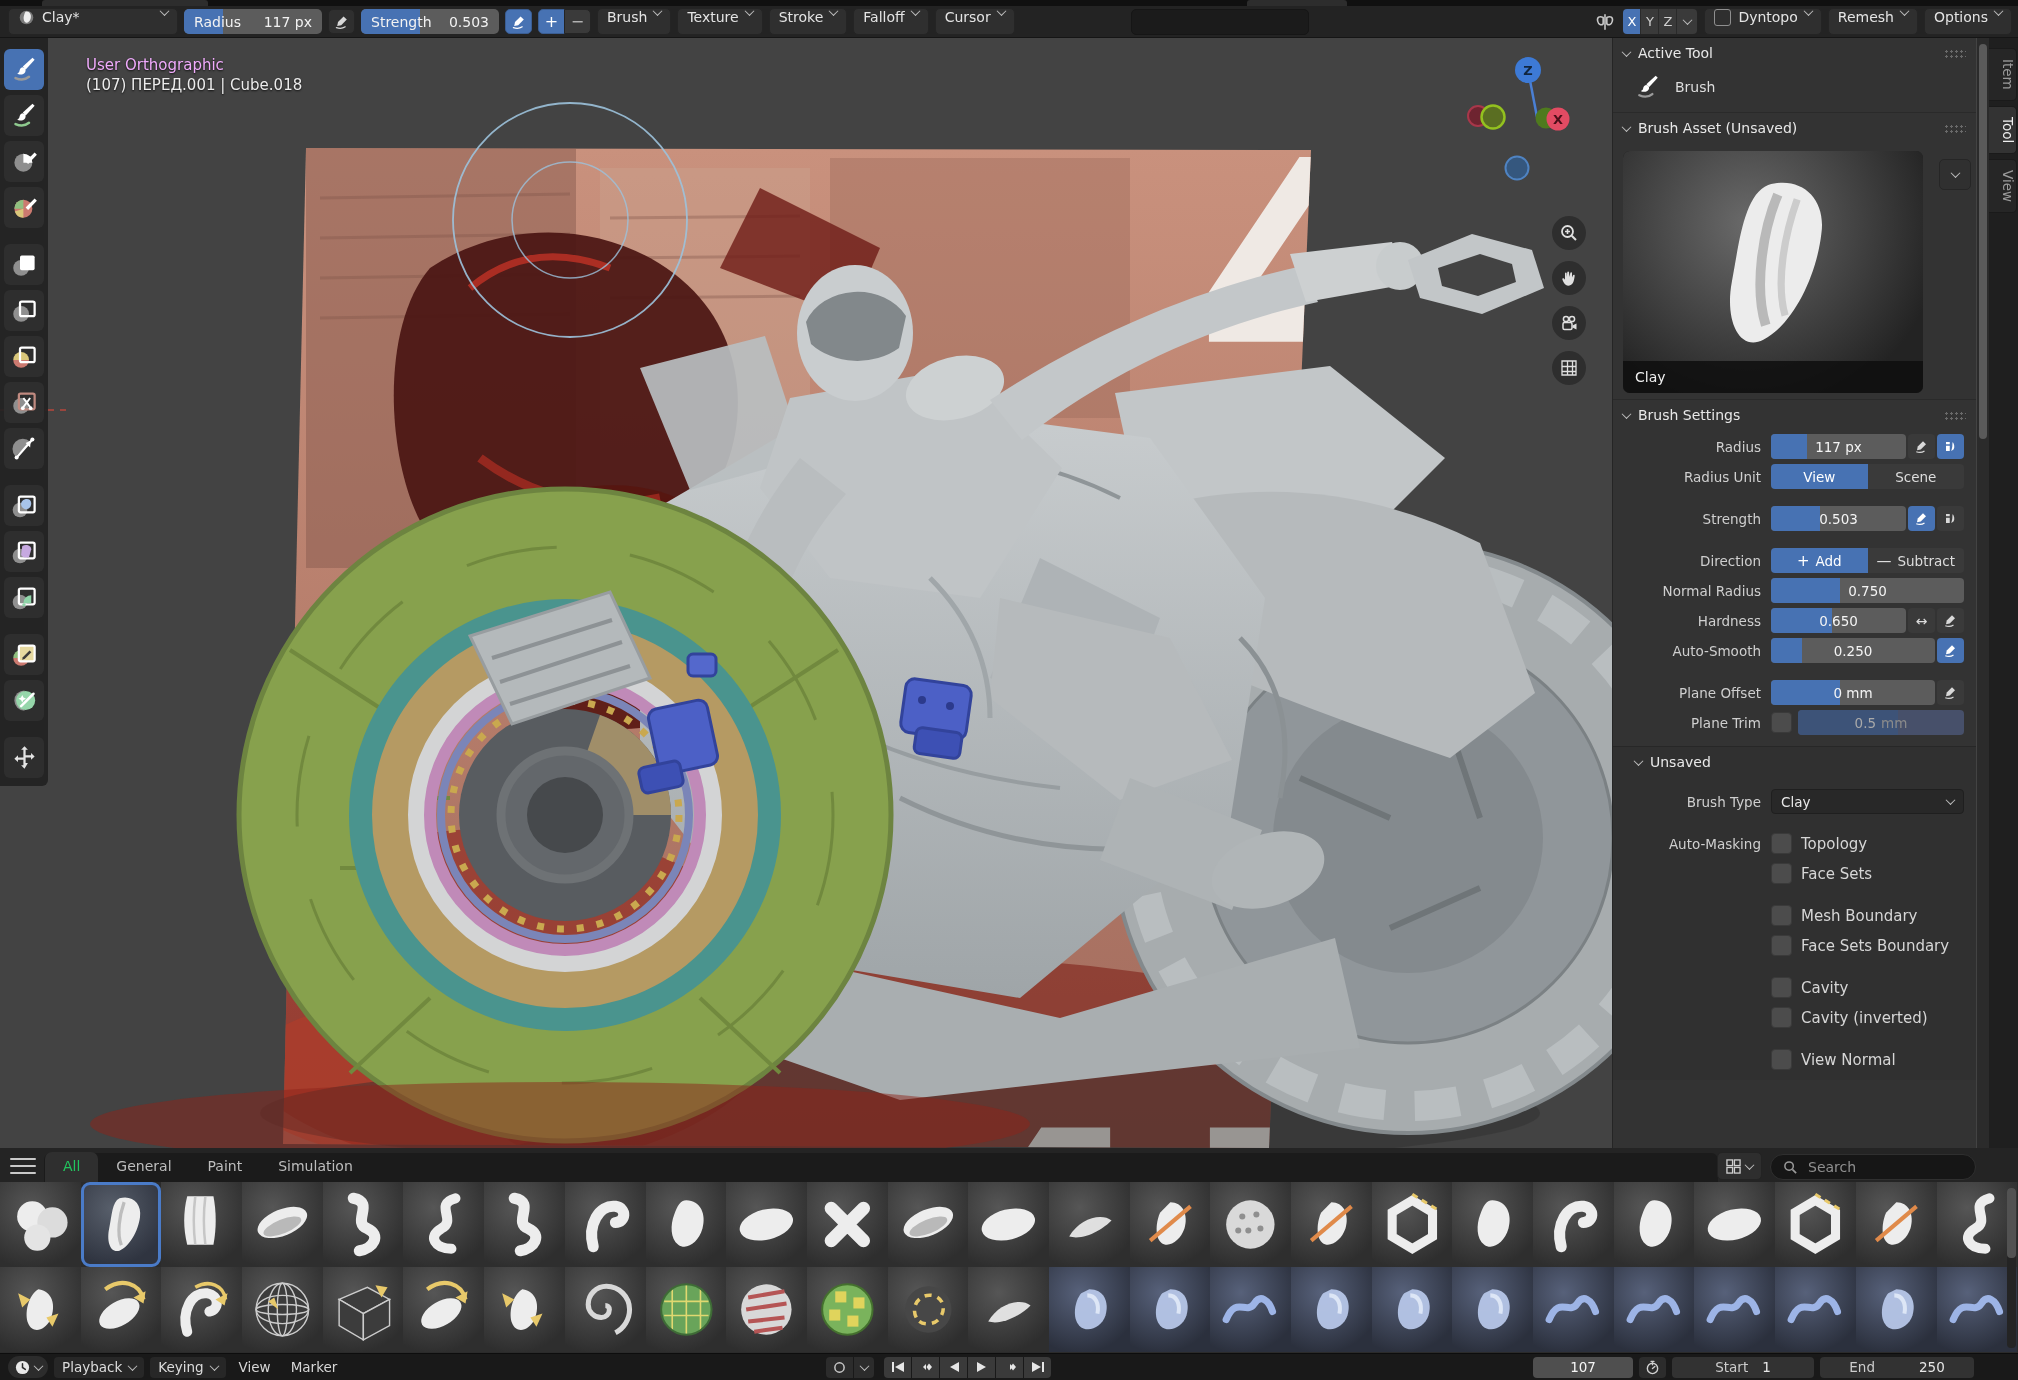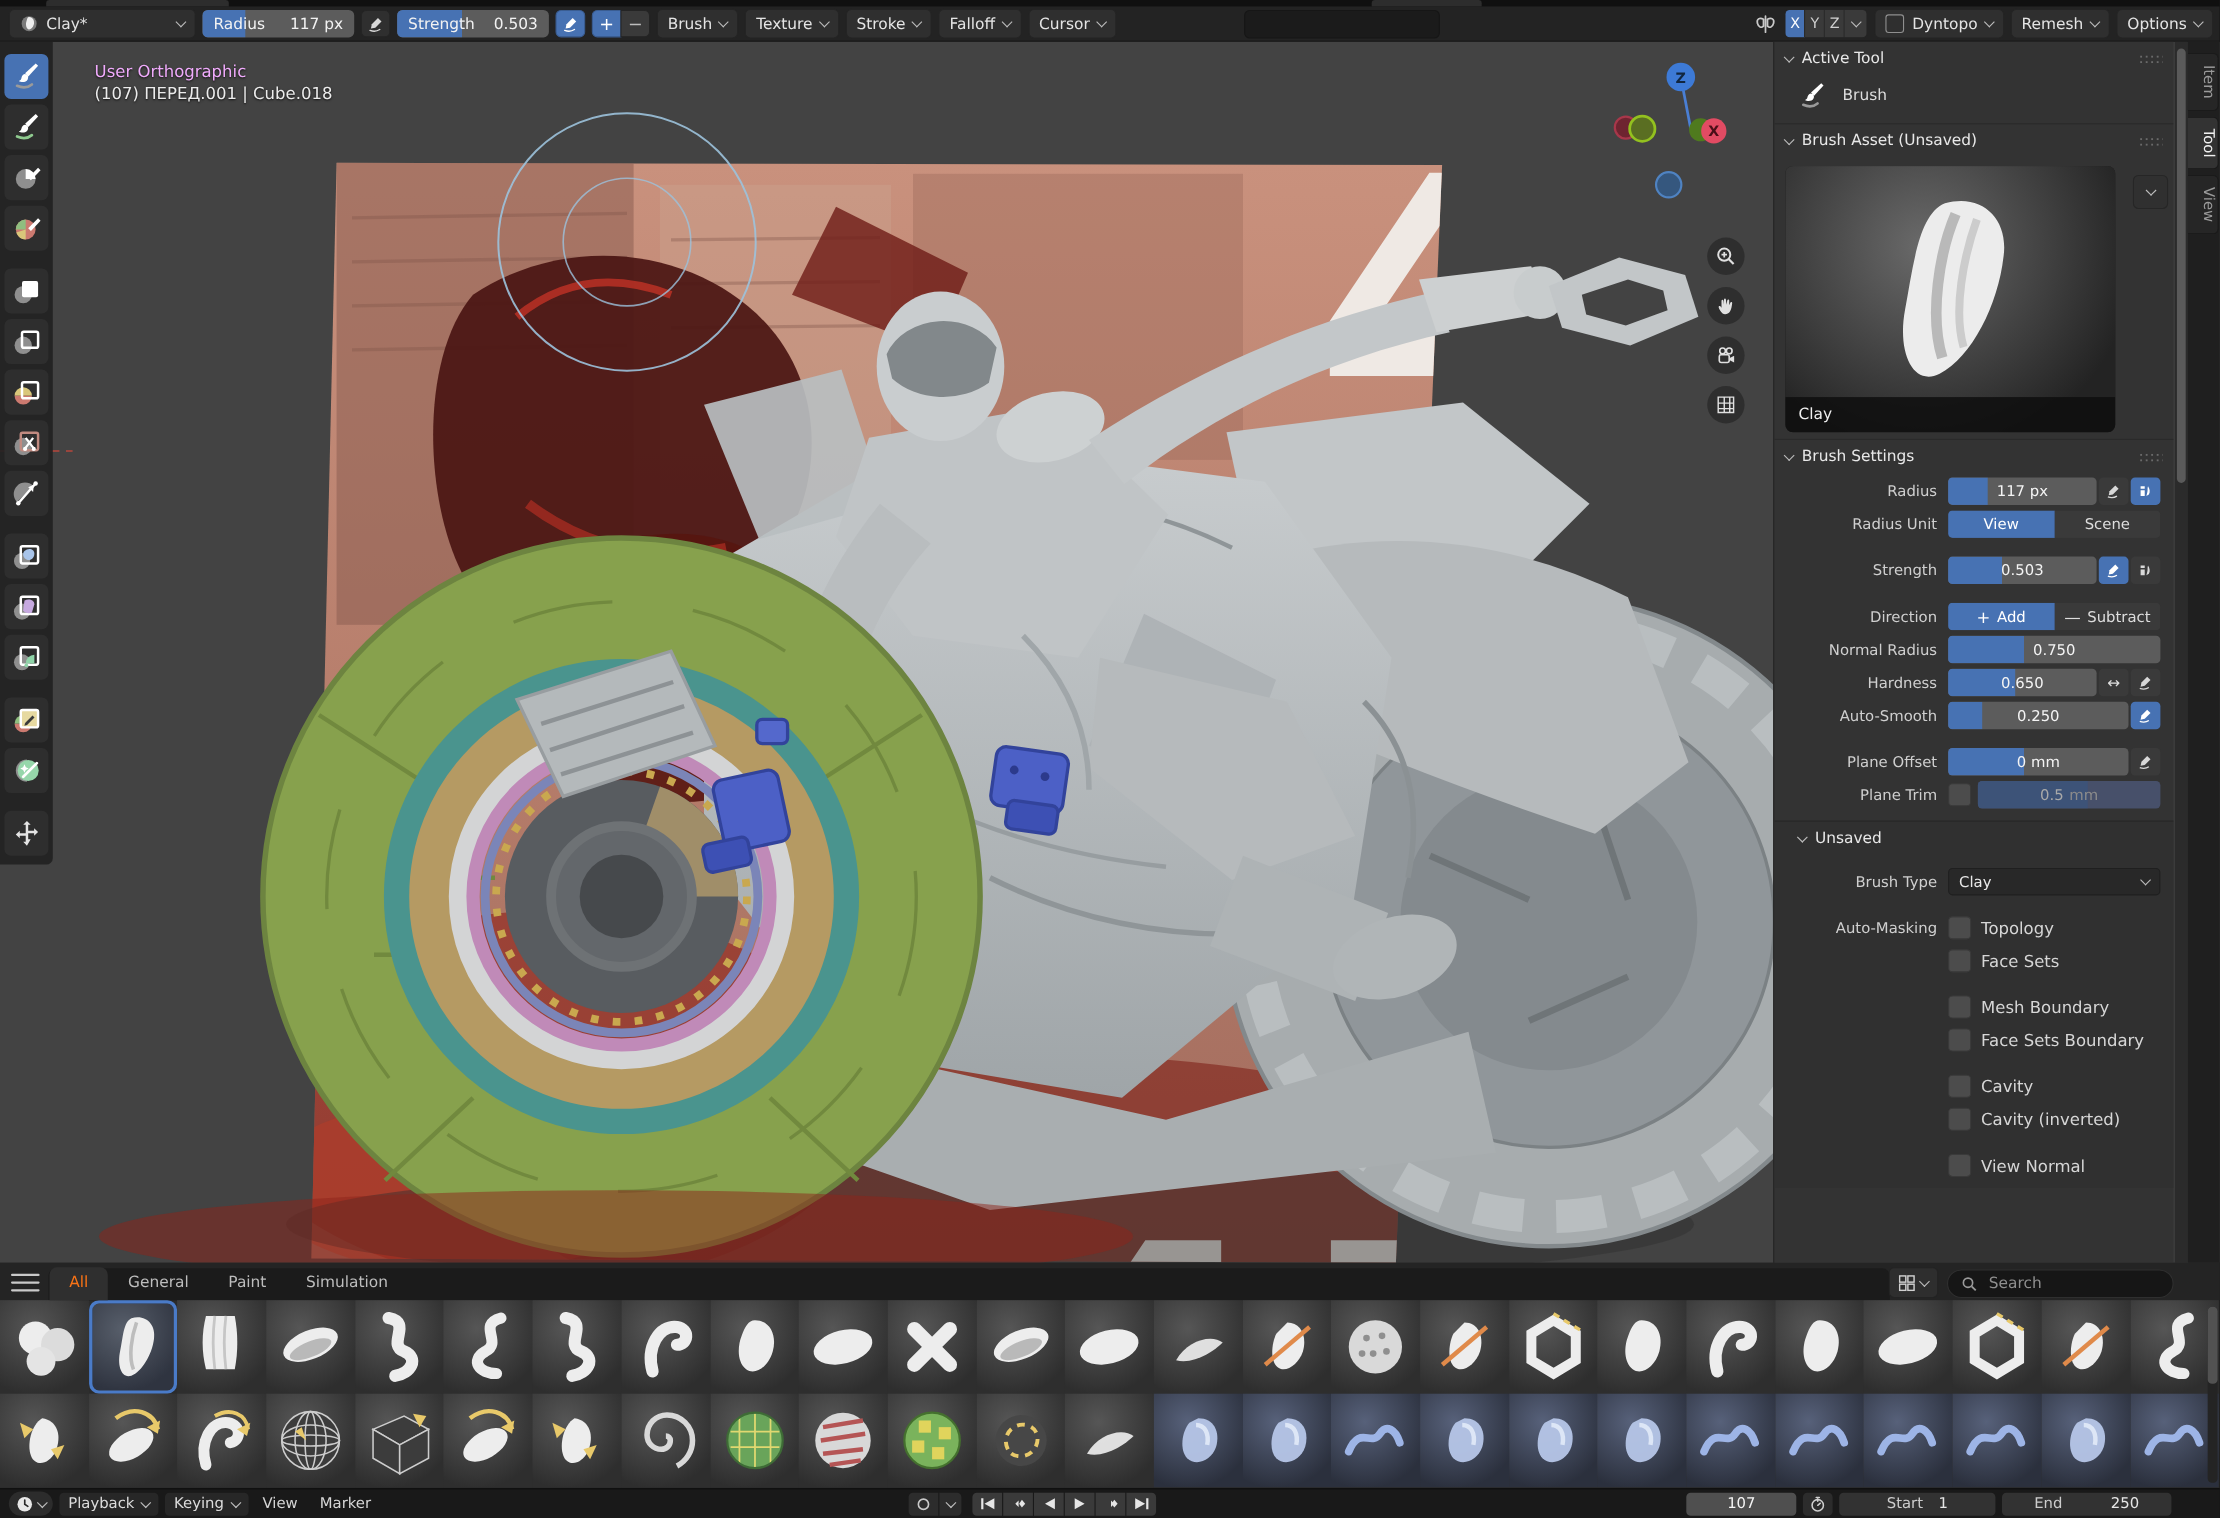--- a/index.html
+++ b/index.html
@@ -1,21 +1,21 @@
 <!DOCTYPE html>
 <html><head>
 <meta charset="utf-8">
 <style>
   html,body{margin:0;padding:0;background:#111;font-family:"DejaVu Sans","Liberation Sans",sans-serif;-webkit-font-smoothing:antialiased;}
   #app{position:relative;width:2018px;height:1380px;background:#1d1d1d;overflow:hidden;color:#d8d8d8;font-size:14px;}
   
   .topstrip{position:absolute;left:0;top:0;width:2018px;height:6px;background:#101010;}
   .topstrip .seg{position:absolute;top:0;height:6px;background:#2d2d2d;border-radius:3px 3px 0 0;}
   .topbar{position:absolute;left:0;top:6px;width:2018px;height:32px;background:#232323;display:flex;align-items:center;gap:6px;padding-left:8px;box-sizing:border-box;border-bottom:1px solid #151515;}
-  .dd{display:flex;align-items:center;gap:7px;background:#2f2f2f;border:1px solid #242424;border-radius:5px;height:25px;padding:0 9px;color:#e4e4e4;cursor:default;white-space:nowrap;}
+  .dd{display:flex;gap:7px;background:#2f2f2f;border:1px solid #242424;border-radius:5px;height:25px;padding:0 9px;color:#e4e4e4;cursor:default;white-space:nowrap;}
   .chev{width:6px;height:6px;border-right:1.6px solid #bdbdbd;border-bottom:1.6px solid #bdbdbd;transform:rotate(45deg) translate(-1px,-1px);flex:0 0 auto;}
   .slider{position:relative;height:25px;background:#5c5c5c;border-radius:5px;overflow:hidden;display:flex;align-items:center;justify-content:space-between;padding:0 10px;box-sizing:border-box;color:#f2f2f2;}
   .slider .fill{position:absolute;left:0;top:0;bottom:0;background:#4772b3;}
   .slider span{position:relative;z-index:1;}
   .ibtn{height:25px;width:27px;background:#2f2f2f;border:1px solid #242424;border-radius:5px;display:flex;align-items:center;justify-content:center;box-sizing:border-box;}
   .ibtn.blue{background:#4772b3;border-color:#3a5d92;}
   .ibtn svg{width:16px;height:16px;}
   .pair{display:flex;}
   .pair .ibtn:first-child{border-radius:5px 0 0 5px;}
   .pair .ibtn:last-child{border-radius:0 5px 5px 0;margin-left:-1px;}
@@ -78,21 +78,21 @@
   .vtabs{position:absolute;left:1989px;top:0;width:29px;height:1110px;background:#1f1f1f;padding-top:10px;box-sizing:border-box;}
   .vtab{writing-mode:vertical-rl;padding:10px 0;width:27px;text-align:center;color:#9a9a9a;background:#262626;border-radius:0 5px 5px 0;margin:0 0 5px 0;font-size:13.5px;border:1px solid #1a1a1a;border-left:none;}
   .vtab.on{background:#333333;color:#f0f0f0;}
   
   .shelf{position:absolute;left:0;top:1148px;width:2018px;height:205px;background:#2b2b2b;}
   .shelfhead{position:relative;height:34px;background:#242424;display:flex;align-items:flex-end;}
   .shelftabsbg{position:absolute;left:44px;right:300px;top:5px;bottom:0;background:#1b1b1b;border-radius:7px 7px 0 0;}
   .burger{position:relative;width:26px;height:20px;margin:0 9px 6px 10px;display:flex;flex-direction:column;justify-content:space-between;padding:2px 0;box-sizing:border-box;}
   .burger div{height:2.4px;background:#c9c9c9;border-radius:2px;}
   .stab{position:relative;padding:6px 18px 8px 18px;color:#bdbdbd;font-size:14px;z-index:1;}
-  .stab.on{background:#2f2f2f;color:#f97316;border-radius:7px 7px 0 0;}
+  .stab.on{background:#2f2f2f;color:#22c55e;border-radius:7px 7px 0 0;}
   .shelfright{position:absolute;right:42px;top:4px;display:flex;gap:8px;align-items:flex-end;z-index:2;}
   .gridbtn{display:flex;align-items:center;gap:5px;background:#2e2e2e;border:1px solid #232323;border-radius:5px;height:26px;padding:0 8px;}
   .gridbtn svg{width:15px;height:15px;}
   .search{display:flex;align-items:center;gap:8px;width:206px;height:26px;background:#161616;border:1px solid #2f2f2f;border-radius:13px;padding:0 12px;box-sizing:border-box;}
   .search svg{width:15px;height:15px;flex:0 0 auto;}
   .search input{background:transparent;border:none;outline:none;color:#cfcfcf;font-size:14px;width:100%;font-family:inherit;}
   .search input::placeholder{color:#8f8f8f;}
   .trow{display:flex;height:85px;}
   .thumb{position:relative;width:80.7px;height:85px;box-sizing:border-box;background:radial-gradient(circle at 38% 30%,#565656,#2e2e2e 78%);overflow:hidden;}
   .thumb svg{position:absolute;inset:0;width:100%;height:100%;}

